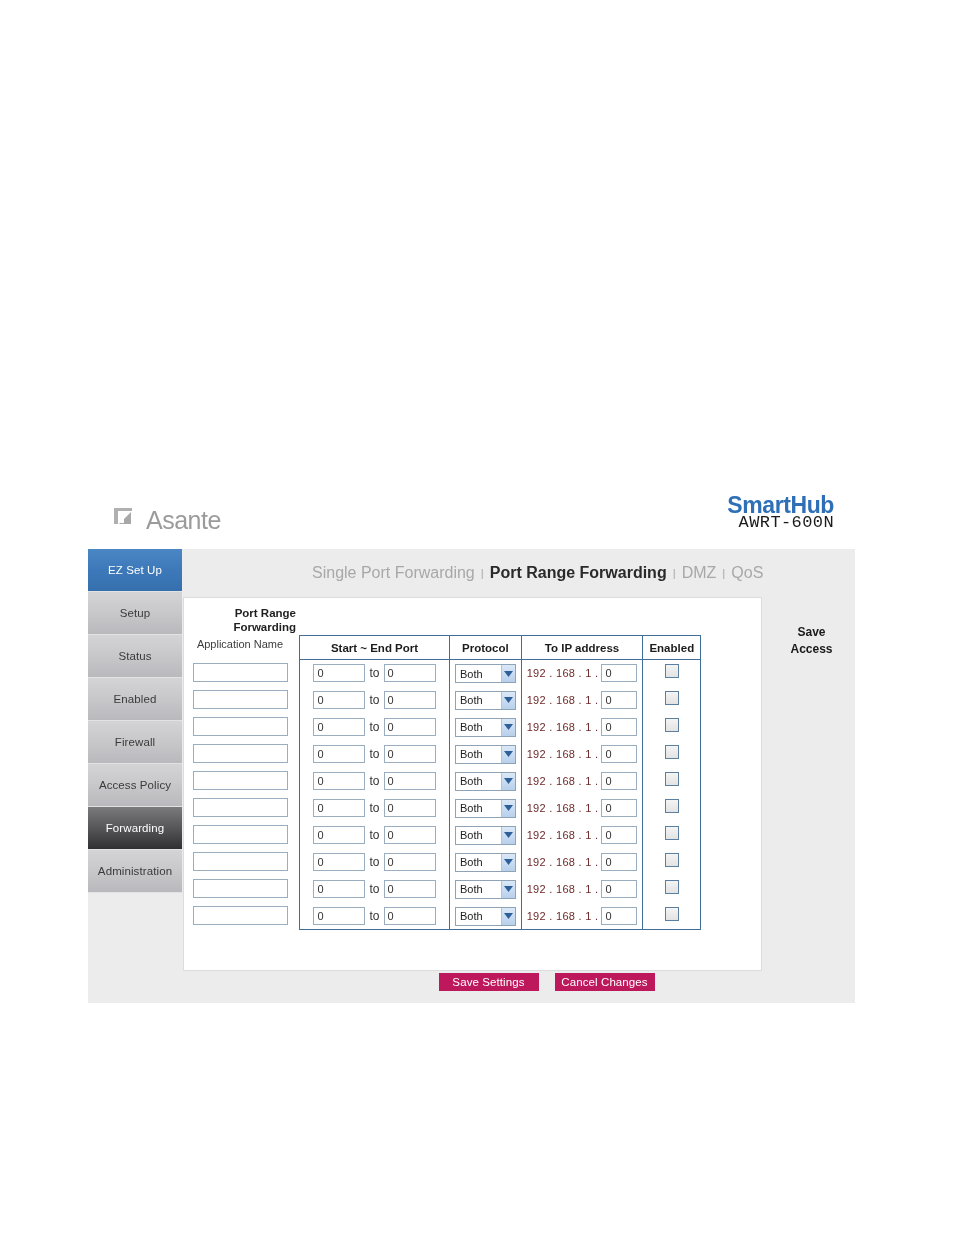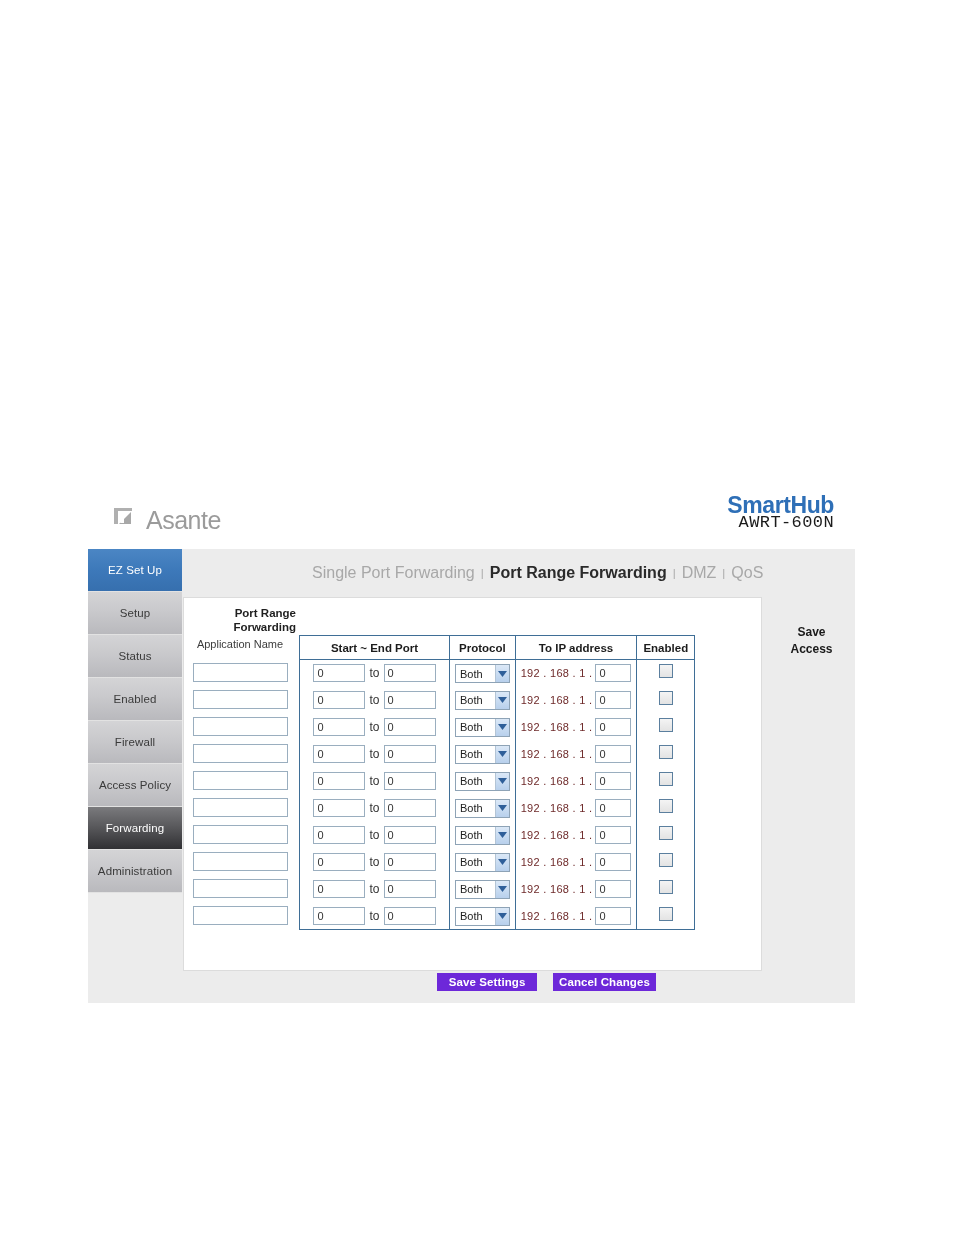--- a/index.html
+++ b/index.html
@@ -231,21 +231,21 @@
     align-items: center;
     border: 1px solid #8ea3b6;
     background: #ffffff;
     height: 19px;
     padding-left: 4px;
     cursor: pointer;
   }
   .sel-text {
     font-size: 11px;
     color: #222;
-    padding-right: 12px;
+    padding-right: 18px;
   }
   .sel-arrow {
     width: 14px; height: 17px;
     background: linear-gradient(to bottom, #dbe8f7, #b8d0ec);
     display: flex;
     align-items: center;
     justify-content: center;
     border-left: 1px solid #b3c4d5;
   }
   .sel-arrow svg { display: block; }
@@ -295,24 +295,24 @@
     width: 767px; height: 30px;
     display: flex;
     align-items: flex-start;
     justify-content: center;
     padding-left: 150px;
     gap: 16px;
   }
   .btn {
     min-width: 100px;
     height: 18px;
-    background: #6d28d9;
+    background: #be185d;
     color: #ffffff;
     font-size: 11.5px;
-    font-weight: bold;
+    font-weight: normal;
     display: flex;
     align-items: center;
     justify-content: center;
     border: none;
     cursor: pointer;
     font-family: "Liberation Sans", sans-serif;
     letter-spacing: 0.1px;
   }
 </style>
 </head>

